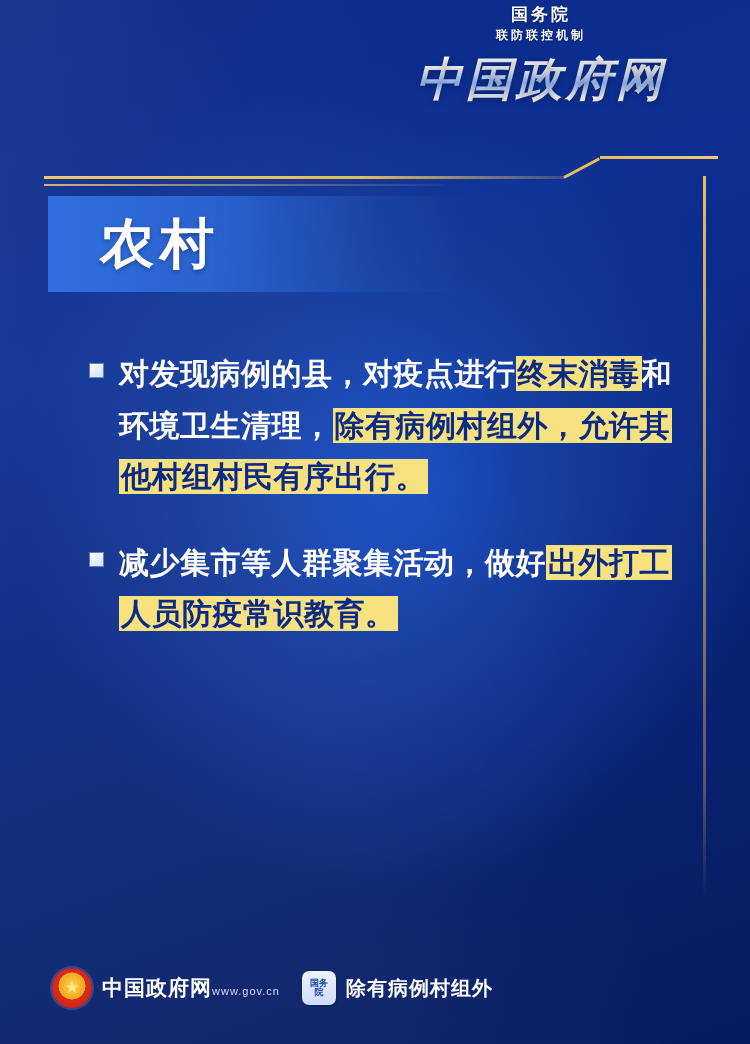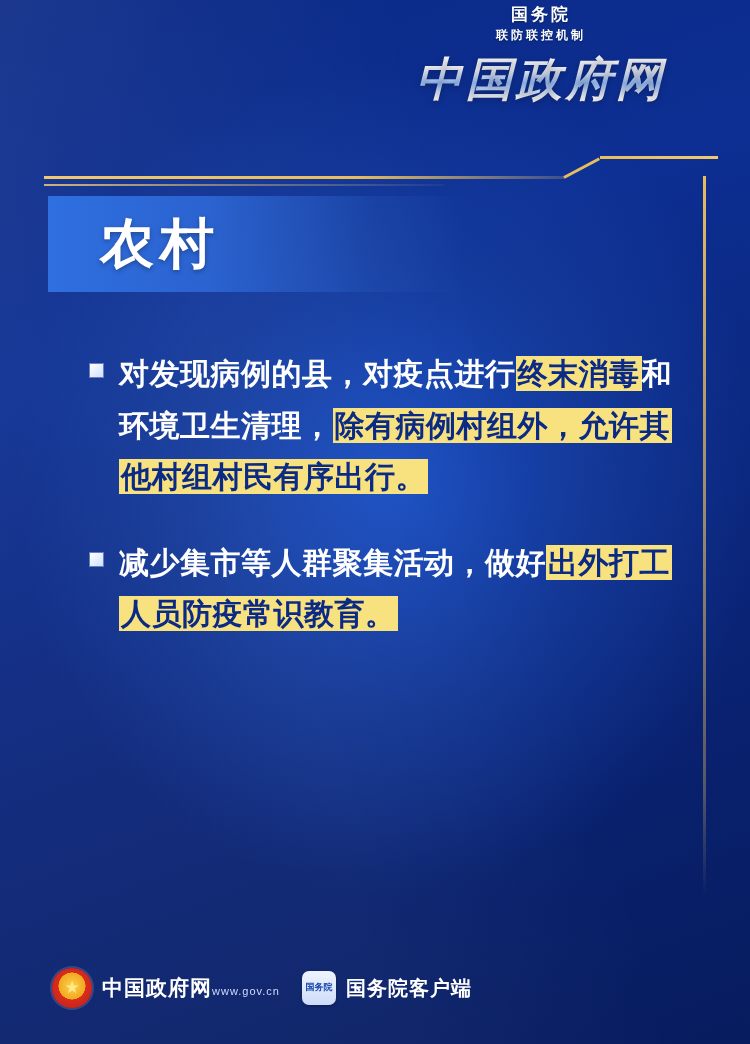--- a/index.html
+++ b/index.html
@@ -244,21 +244,21 @@
     display: flex;
     align-items: center;
     gap: 10px;
   }
   .app-icon {
     width: 34px;
     height: 34px;
     border-radius: 7px;
     background: linear-gradient(180deg, #eef4ff 0%, #cddcf8 100%);
     display: flex;
-    flex-direction: row;
+    flex-direction: column;
     align-items: center;
     justify-content: center;
     color: #1c49ad;
     font-size: 9px;
     font-weight: bold;
     line-height: 1.05;
     letter-spacing: 0;
     box-shadow: 0 1px 3px rgba(0,0,0,0.3);
   }
   .app-icon .k1 { font-size: 9px; }
@@ -321,17 +321,17 @@
         <div class="brand-cn">中国政府网</div>
         <div class="brand-url">www.gov.cn</div>
       </div>
     </div>
 
     <div class="app">
       <div class="app-icon">
         <span class="k1">国务</span>
         <span class="k2">院</span>
       </div>
-      <div class="app-label">国务院客户端</div>
+      <div class="app-label">除有病例村组外</div>
     </div>
   </div>
 
 </div>
 
 </body></html>

